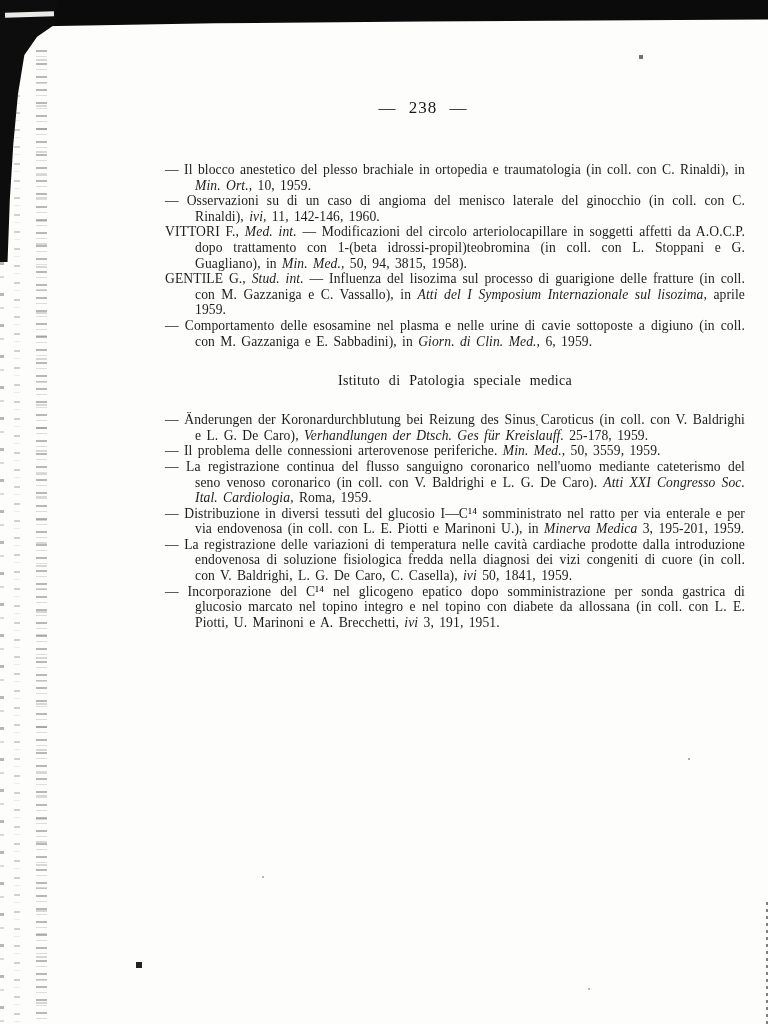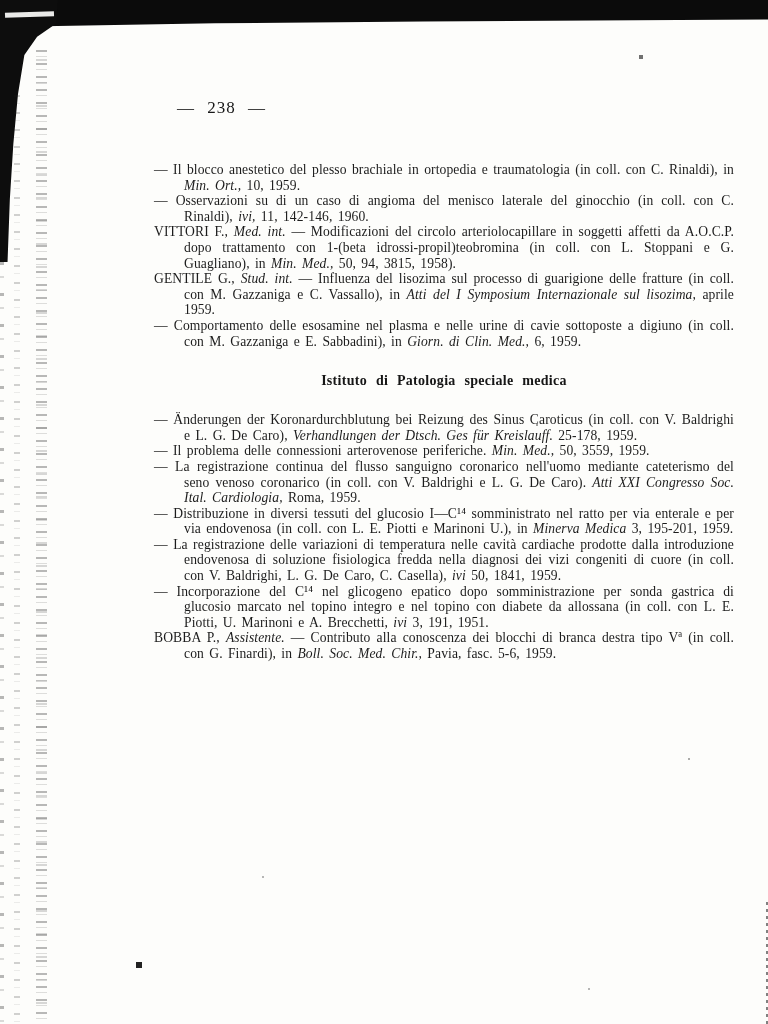--- a/index.html
+++ b/index.html
@@ -64,35 +64,36 @@
       640px 56px 0 1px rgba(20,20,20,.6),
       704px 170px 0 0 rgba(20,20,20,.4),
       536px 424px 0 0 rgba(20,20,20,.4),
       688px 758px 0 0 rgba(20,20,20,.35),
       262px 876px 0 0 rgba(20,20,20,.3),
       588px 988px 0 0 rgba(20,20,20,.3);
   }
 
   
   .page-number {
-    position: absolute; left: 177px; top: 98px; width: 536px;
+    position: absolute; left: 155px; top: 98px; width: 536px;
+    text-align: center;
     font-size: 17px; letter-spacing: 1px; word-spacing: 7px;
     color: #181818;
   }
   .bibliography {
-    position: absolute; left: 154px; top: 162px; width: 580px;
+    position: absolute; left: 165px; top: 162px; width: 580px;
     font-size: 13.6px; line-height: 15.6px;
     text-align: justify;
     word-spacing: 1.8px; letter-spacing: 0.1px;
   }
   .bib-block + .bib-block { }
   .bib-heading {
     margin: 24px 0 23px;
     text-align: center;
-    font-weight: 700; font-size: 14px; line-height: 16px;
+    font-weight: 400; font-size: 14px; line-height: 16px;
     letter-spacing: .3px; word-spacing: 5px;
     color: #161616;
   }
   .entry {
     margin: 0;
     padding-left: 30px;
     text-indent: -30px;
   }
   .entry em { font-style: italic; }
 </style>
@@ -126,18 +127,15 @@
       </div>
       <div class="bib-block">
         <div class="bib-heading">Istituto di Patologia speciale medica</div>
         <p class="entry"><span>— Änderungen der Koronardurchblutung bei Reizung des Sinus Caroticus (in coll. con V. Baldrighi e L. G. De Caro), </span><em>Verhandlungen der Dtsch. Ges für Kreislauff.</em><span> 25-178, 1959.</span></p>
         <p class="entry"><span>— Il problema delle connessioni arterovenose periferiche. </span><em>Min. Med.,</em><span> 50, 3559, 1959.</span></p>
         <p class="entry"><span>— La registrazione continua del flusso sanguigno coronarico nell'uomo mediante cateterismo del seno venoso coronarico (in coll. con V. Baldrighi e L. G. De Caro). </span><em>Atti XXI Congresso Soc. Ital. Cardiologia,</em><span> Roma, 1959.</span></p>
         <p class="entry"><span>— Distribuzione in diversi tessuti del glucosio I—C¹⁴ somministrato nel ratto per via enterale e per via endovenosa (in coll. con L. E. Piotti e Marinoni U.), in </span><em>Minerva Medica</em><span> 3, 195-201, 1959.</span></p>
         <p class="entry"><span>— La registrazione delle variazioni di temperatura nelle cavità cardiache prodotte dalla introduzione endovenosa di soluzione fisiologica fredda nella diagnosi dei vizi congeniti di cuore (in coll. con V. Baldrighi, L. G. De Caro, C. Casella), </span><em>ivi</em><span> 50, 1841, 1959.</span></p>
         <p class="entry"><span>— Incorporazione del C¹⁴ nel glicogeno epatico dopo somministrazione per sonda gastrica di glucosio marcato nel topino integro e nel topino con diabete da allossana (in coll. con L. E. Piotti, U. Marinoni e A. Brecchetti, </span><em>ivi</em><span> 3, 191, 1951.</span></p>
       </div>
-      <div class="bib-block">
-        <p class="entry"><span>BOBBA P., </span><em>Assistente.</em><span> — Contributo alla conoscenza dei blocchi di branca destra tipo Vª (in coll. con G. Finardi), in </span><em>Boll. Soc. Med. Chir.,</em><span> Pavia, fasc. 5-6, 1959.</span></p>
-      </div>
     </div>
 
 </div>
 
 </body></html>

